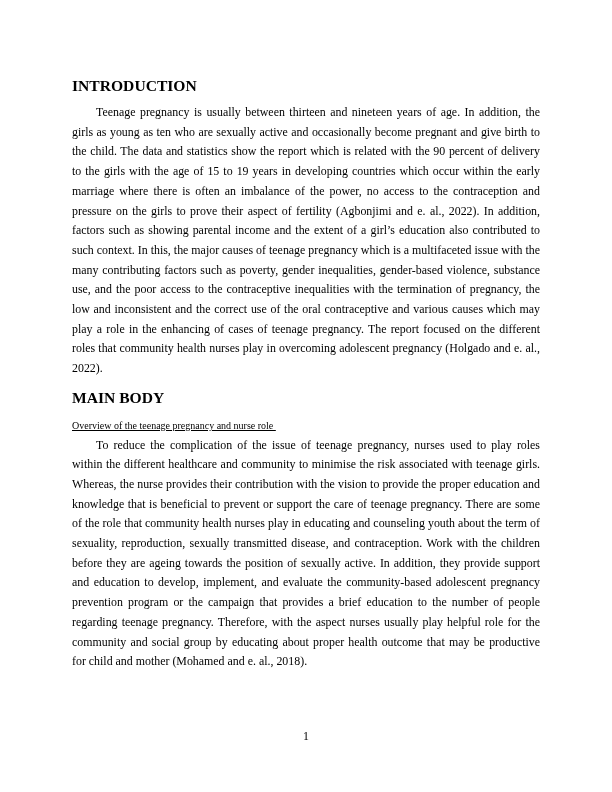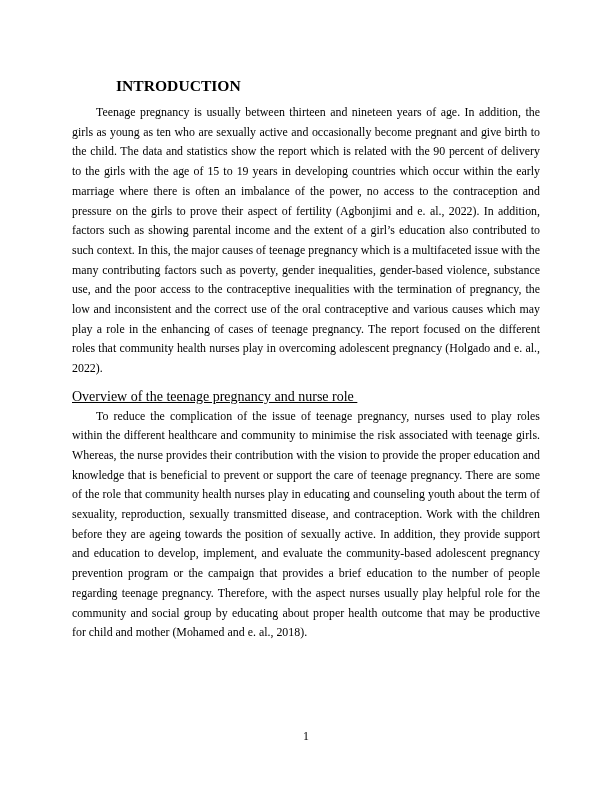--- a/index.html
+++ b/index.html
@@ -9,36 +9,37 @@
       font-family: "Liberation Serif", serif; color: #000; font-size: 11.9px;
     }
     h1 {
       font-family: "Liberation Serif", serif;
       font-size: 15.6px; font-weight: bold; margin: 0; line-height: 20px;
     }
     p {
       margin: 0; text-align: justify; text-indent: 24px;
       line-height: 19.7px; font-size: 11.9px;
     }
-    .h-intro { margin-top: 0; margin-left: 44px; }
+    .h-intro { margin-top: 0; }
     .p-intro { margin-top: 7px; }
     .h-main { margin-top: 9px; }
     .subheading {
-      margin-top: 8px; line-height: 19.7px; text-decoration: underline; font-size: 14px;
+      margin-top: 8px; line-height: 19.7px; text-decoration: underline; font-size: 10px;
       white-space: pre;
     }
     .page-number {
       position: absolute; left: 0; width: 612px; top: 729px;
       text-align: center; font-family: "Liberation Serif", serif; font-size: 11.9px;
     }
   </style>
 </head>
 <body>
 
 <div class="page">
   <h1 class="h-intro">INTRODUCTION</h1>
   <p class="p-intro">Teenage pregnancy is usually between thirteen and nineteen years of age. In addition, the girls as young as ten who are sexually active and occasionally become pregnant and give birth to the child. The data and statistics show the report which is related with the 90 percent of delivery to the girls with the age of 15 to 19 years in developing countries which occur within the early marriage where there is often an imbalance of the power, no access to the contraception and pressure on the girls to prove their aspect of fertility (Agbonjimi and e. al., 2022). In addition, factors such as showing parental income and the extent of a girl’s education also contributed to such context. In this, the major causes of teenage pregnancy which is a multifaceted issue with the many contributing factors such as poverty, gender inequalities, gender-based violence, substance use, and the poor access to the contraceptive inequalities with the termination of pregnancy, the low and inconsistent and the correct use of the oral contraceptive and various causes which may play a role in the enhancing of cases of teenage pregnancy. The report focused on the different roles that community health nurses play in overcoming adolescent pregnancy (Holgado and e. al., 2022).</p>
 
+  <h1 class="h-main">MAIN BODY</h1>
   <div class="subheading">Overview of the teenage pregnancy and nurse role </div>
   <p>To reduce the complication of the issue of teenage pregnancy, nurses used to play roles within the different healthcare and community to minimise the risk associated with teenage girls. Whereas, the nurse provides their contribution with the vision to provide the proper education and knowledge that is beneficial to prevent or support the care of teenage pregnancy. There are some of the role that community health nurses play in educating and counseling youth about the term of sexuality, reproduction, sexually transmitted disease, and contraception. Work with the children before they are ageing towards the position of sexually active. In addition, they provide support and education to develop, implement, and evaluate the community-based adolescent pregnancy prevention program or the campaign that provides a brief education to the number of people regarding teenage pregnancy. Therefore, with the aspect nurses usually play helpful role for the community and social group by educating about proper health outcome that may be productive for child and mother (Mohamed and e. al., 2018).</p>
 </div>
 
 <div class="page-number">1</div>
 
 </body></html>

